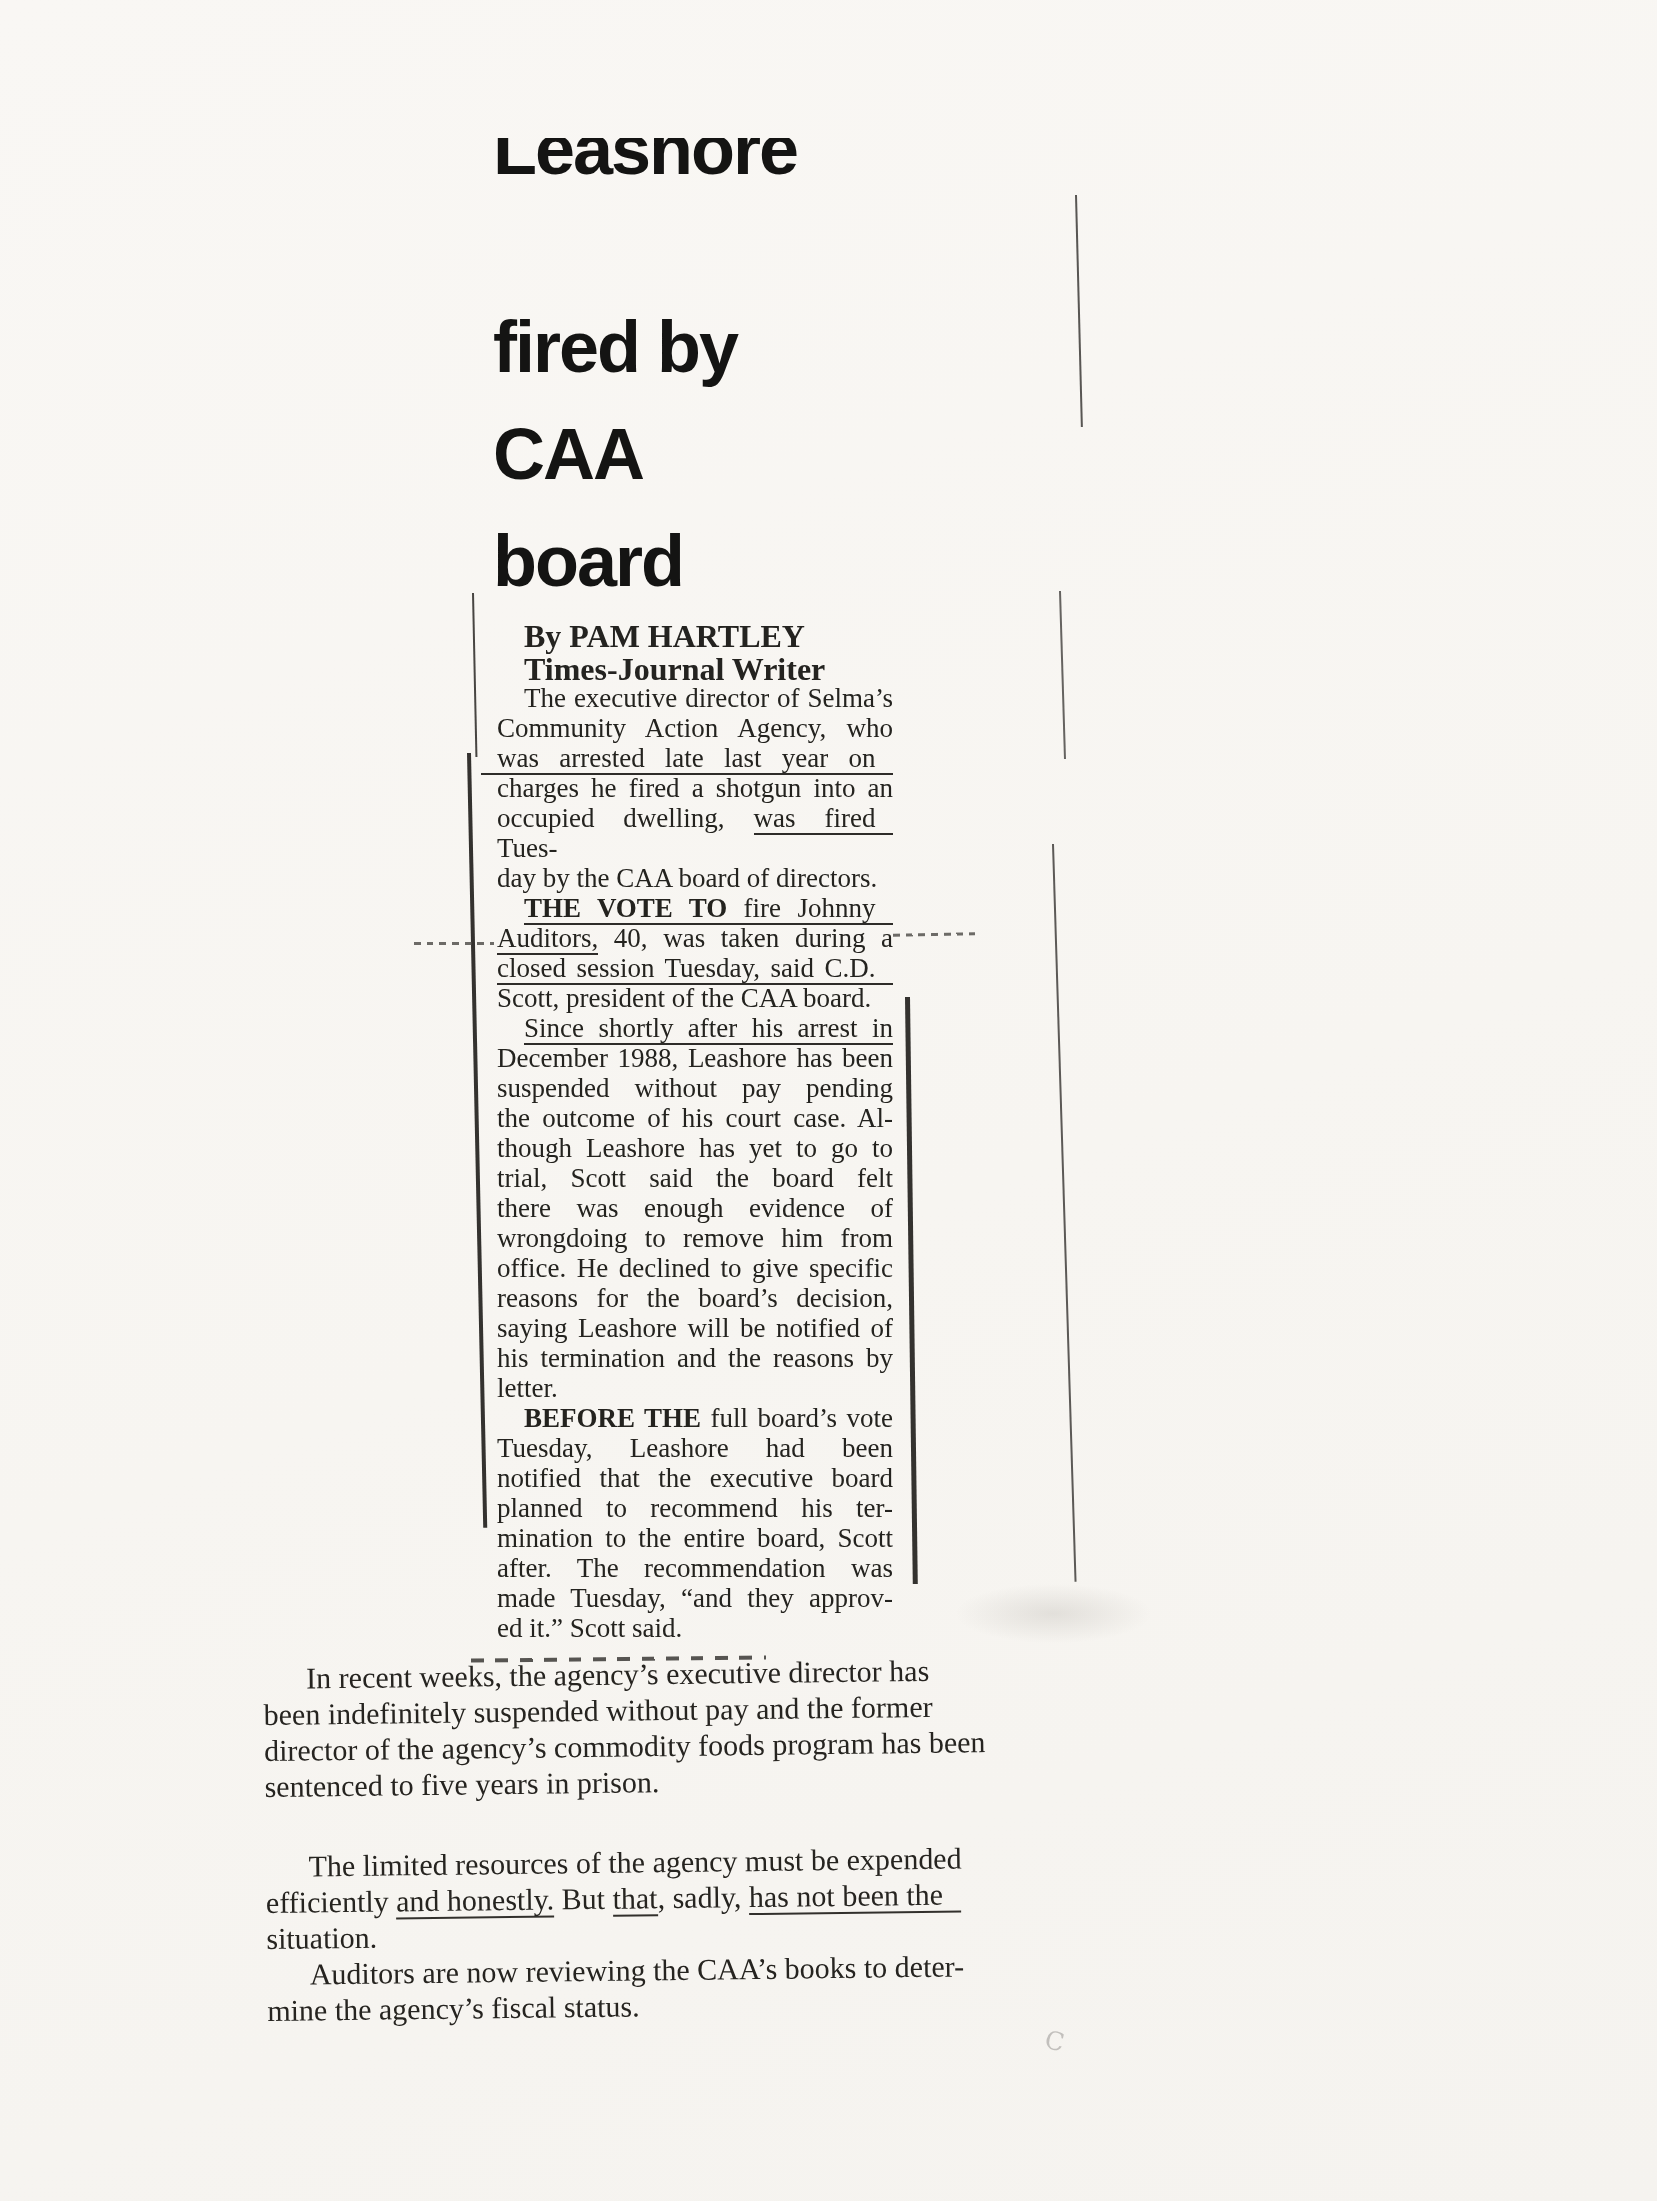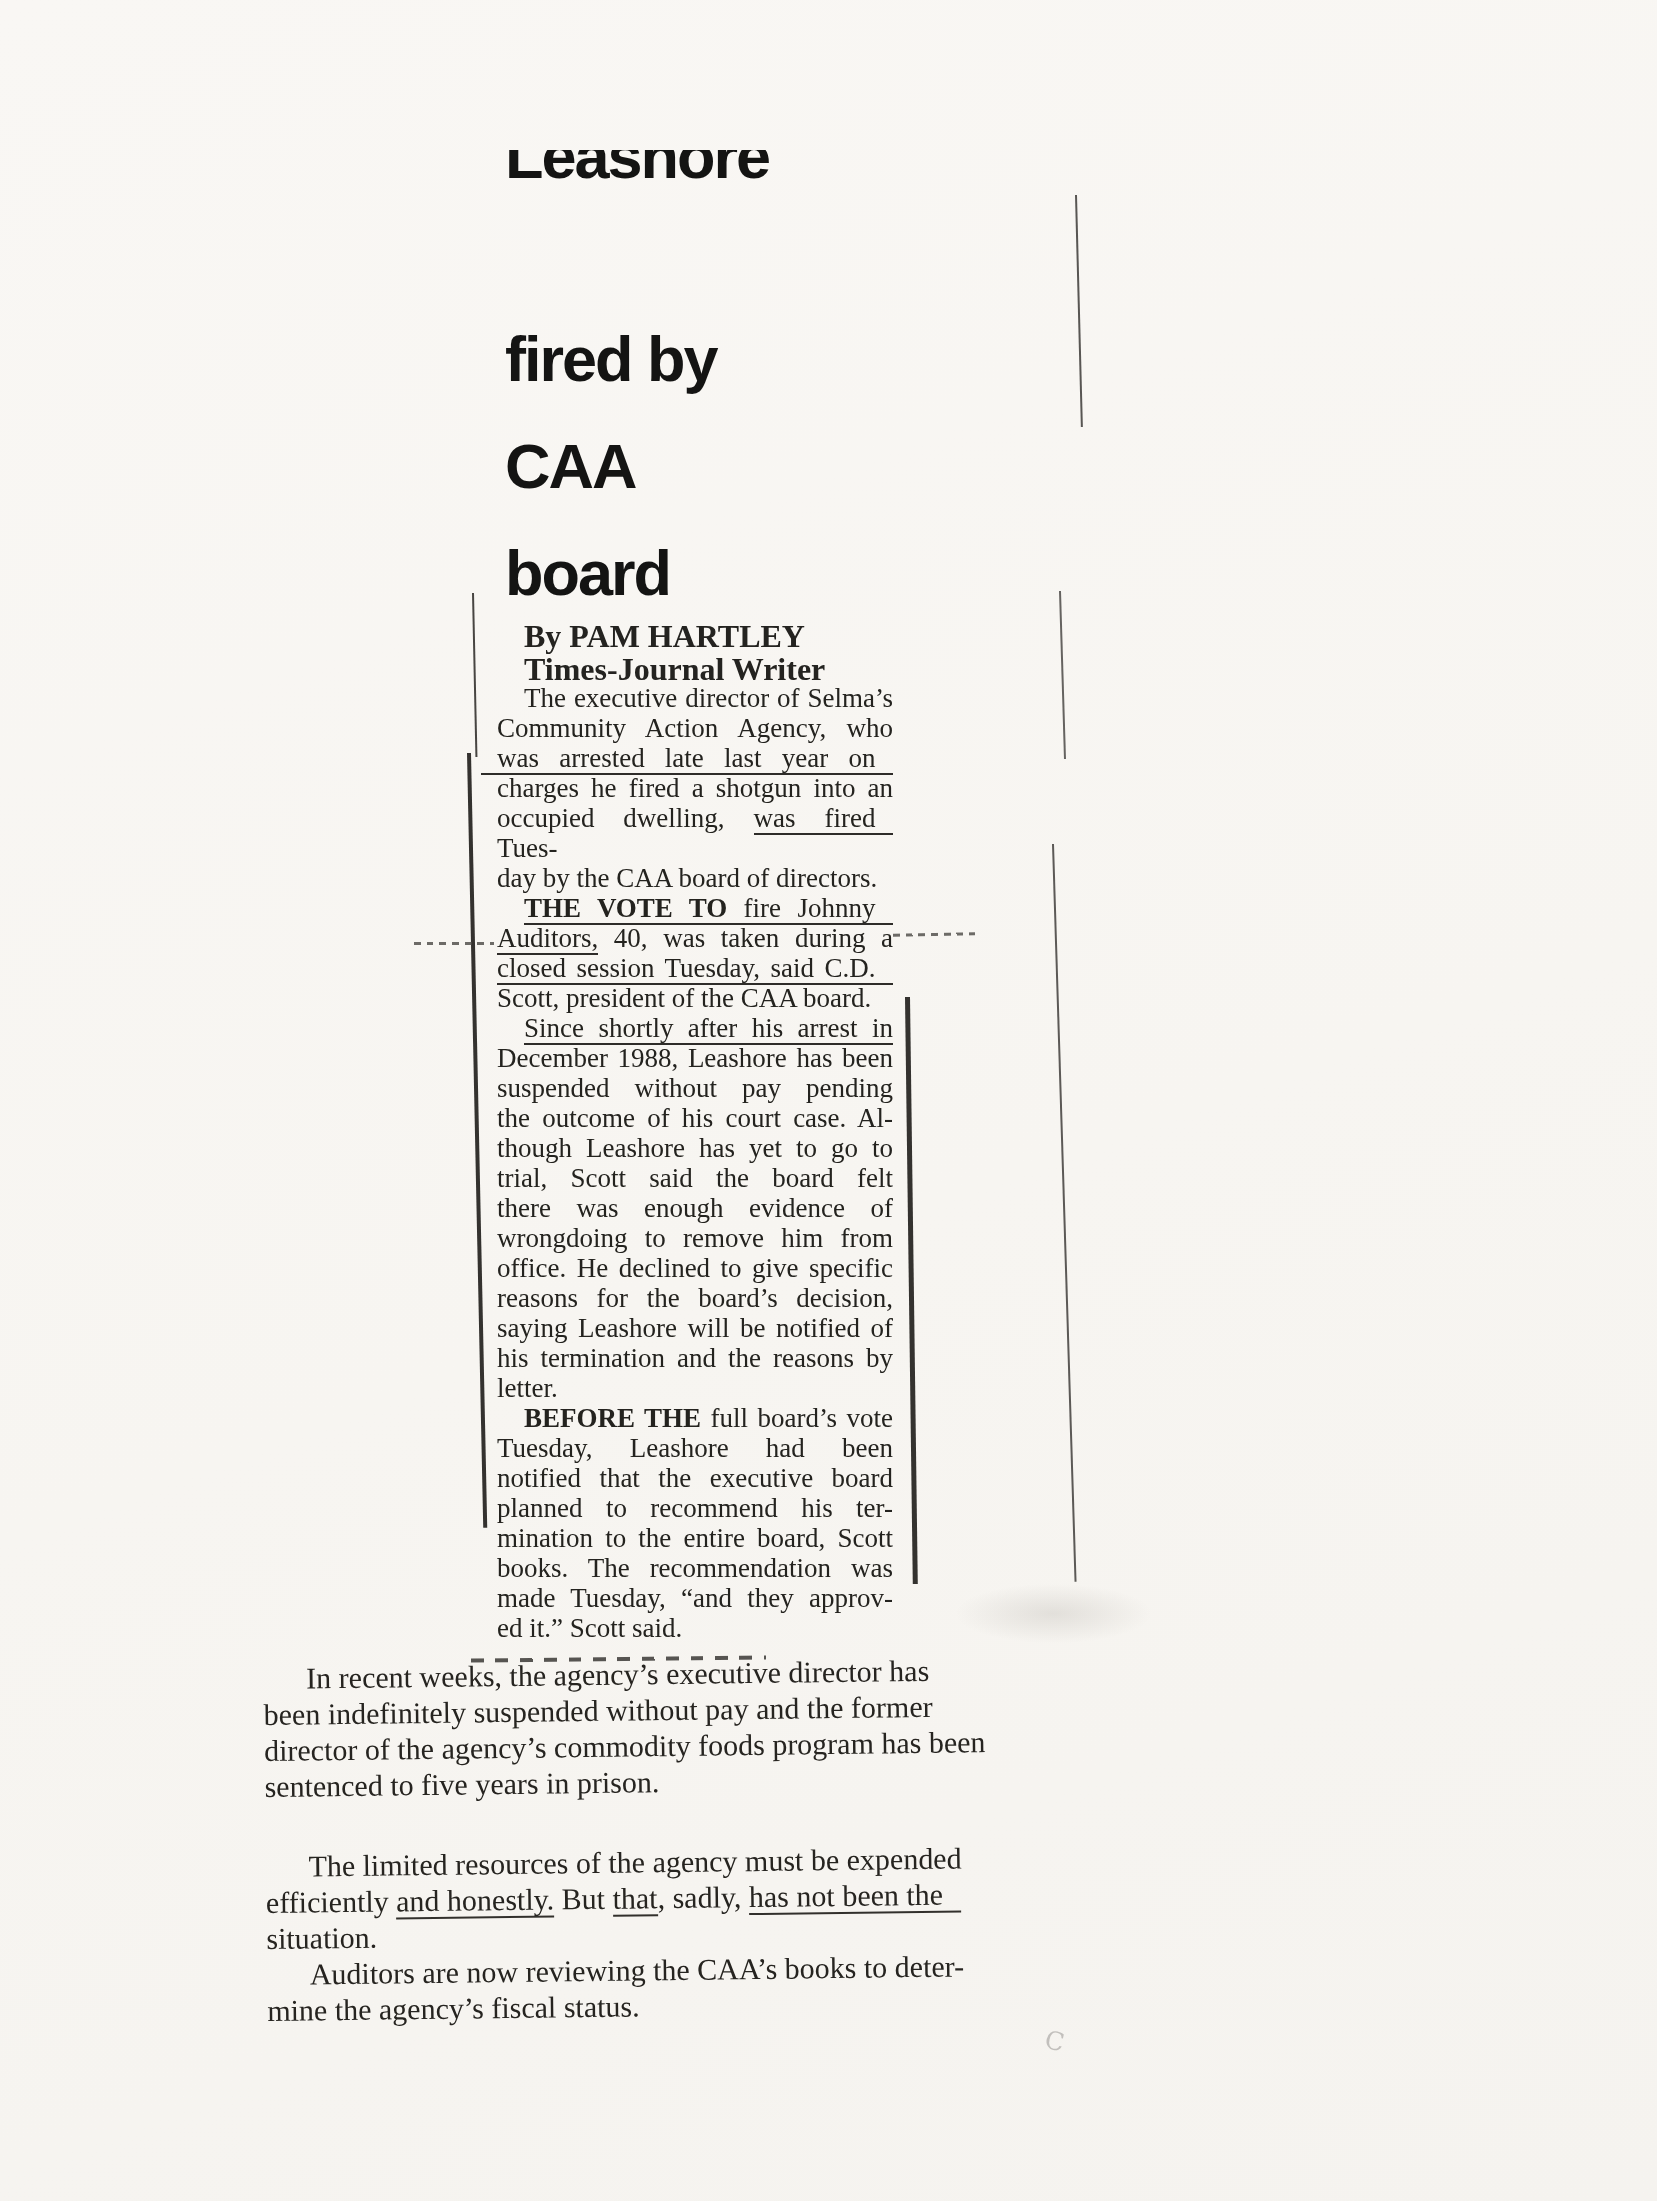--- a/index.html
+++ b/index.html
@@ -6,23 +6,23 @@
   .page{
     position:relative;
     width:1658px;height:2201px;
     background:linear-gradient(160deg,#f9f7f4 0%,#f7f5f1 55%,#f5f3ef 100%);
     overflow:hidden;
     font-family:"Liberation Serif", serif;
     color:#1d1c1a;
   }
   
   .headline{
-    position:absolute;left:493px;top:138px;width:419px;margin:12px;
+    position:absolute;left:493px;top:138px;width:419px;margin:0;
     font-family:"Liberation Sans", sans-serif;
-    font-weight:700;font-size:63px;letter-spacing:-2px;color:#141413;
+    font-weight:700;font-size:72px;letter-spacing:-2px;color:#141413;
   }
   .headline .cut{height:96px;overflow:hidden;}
   .headline .cut span{display:block;margin-top:-25px;line-height:1;}
   .h-rest{margin-top:60px;}
   .h-rest div{line-height:107px;}
   
   .byline{
     position:absolute;left:524px;top:620px;
     font-weight:700;font-size:32px;line-height:33px;color:#242320;
   }
@@ -119,21 +119,21 @@
         <div class="line"><span>saying Leashore will be notified of</span></div>
         <div class="line"><span>his termination and the reasons by</span></div>
         <div class="line last"><span>letter.</span></div>
       </div>
       <div class="para">
         <div class="line ind"><span class="b">BEFORE THE</span><span> full board’s vote</span></div>
         <div class="line"><span>Tuesday, Leashore had been</span></div>
         <div class="line"><span>notified that the executive board</span></div>
         <div class="line"><span>planned to recommend his ter-</span></div>
         <div class="line"><span>mination to the entire board, Scott</span></div>
-        <div class="line"><span>books. The recommendation was</span></div>
+        <div class="line"><span>after. The recommendation was</span></div>
         <div class="line"><span>made Tuesday, “and they approv-</span></div>
         <div class="line last"><span>ed it.” Scott said.</span></div>
       </div>
     </div>
 
   <div class="bottom">
       <div class="para">
         <div class="line ind"><span>In recent weeks, the agency’s executive director has</span></div>
         <div class="line"><span>been indefinitely suspended without pay and the former</span></div>
         <div class="line"><span>director of the agency’s commodity foods program has been</span></div>

